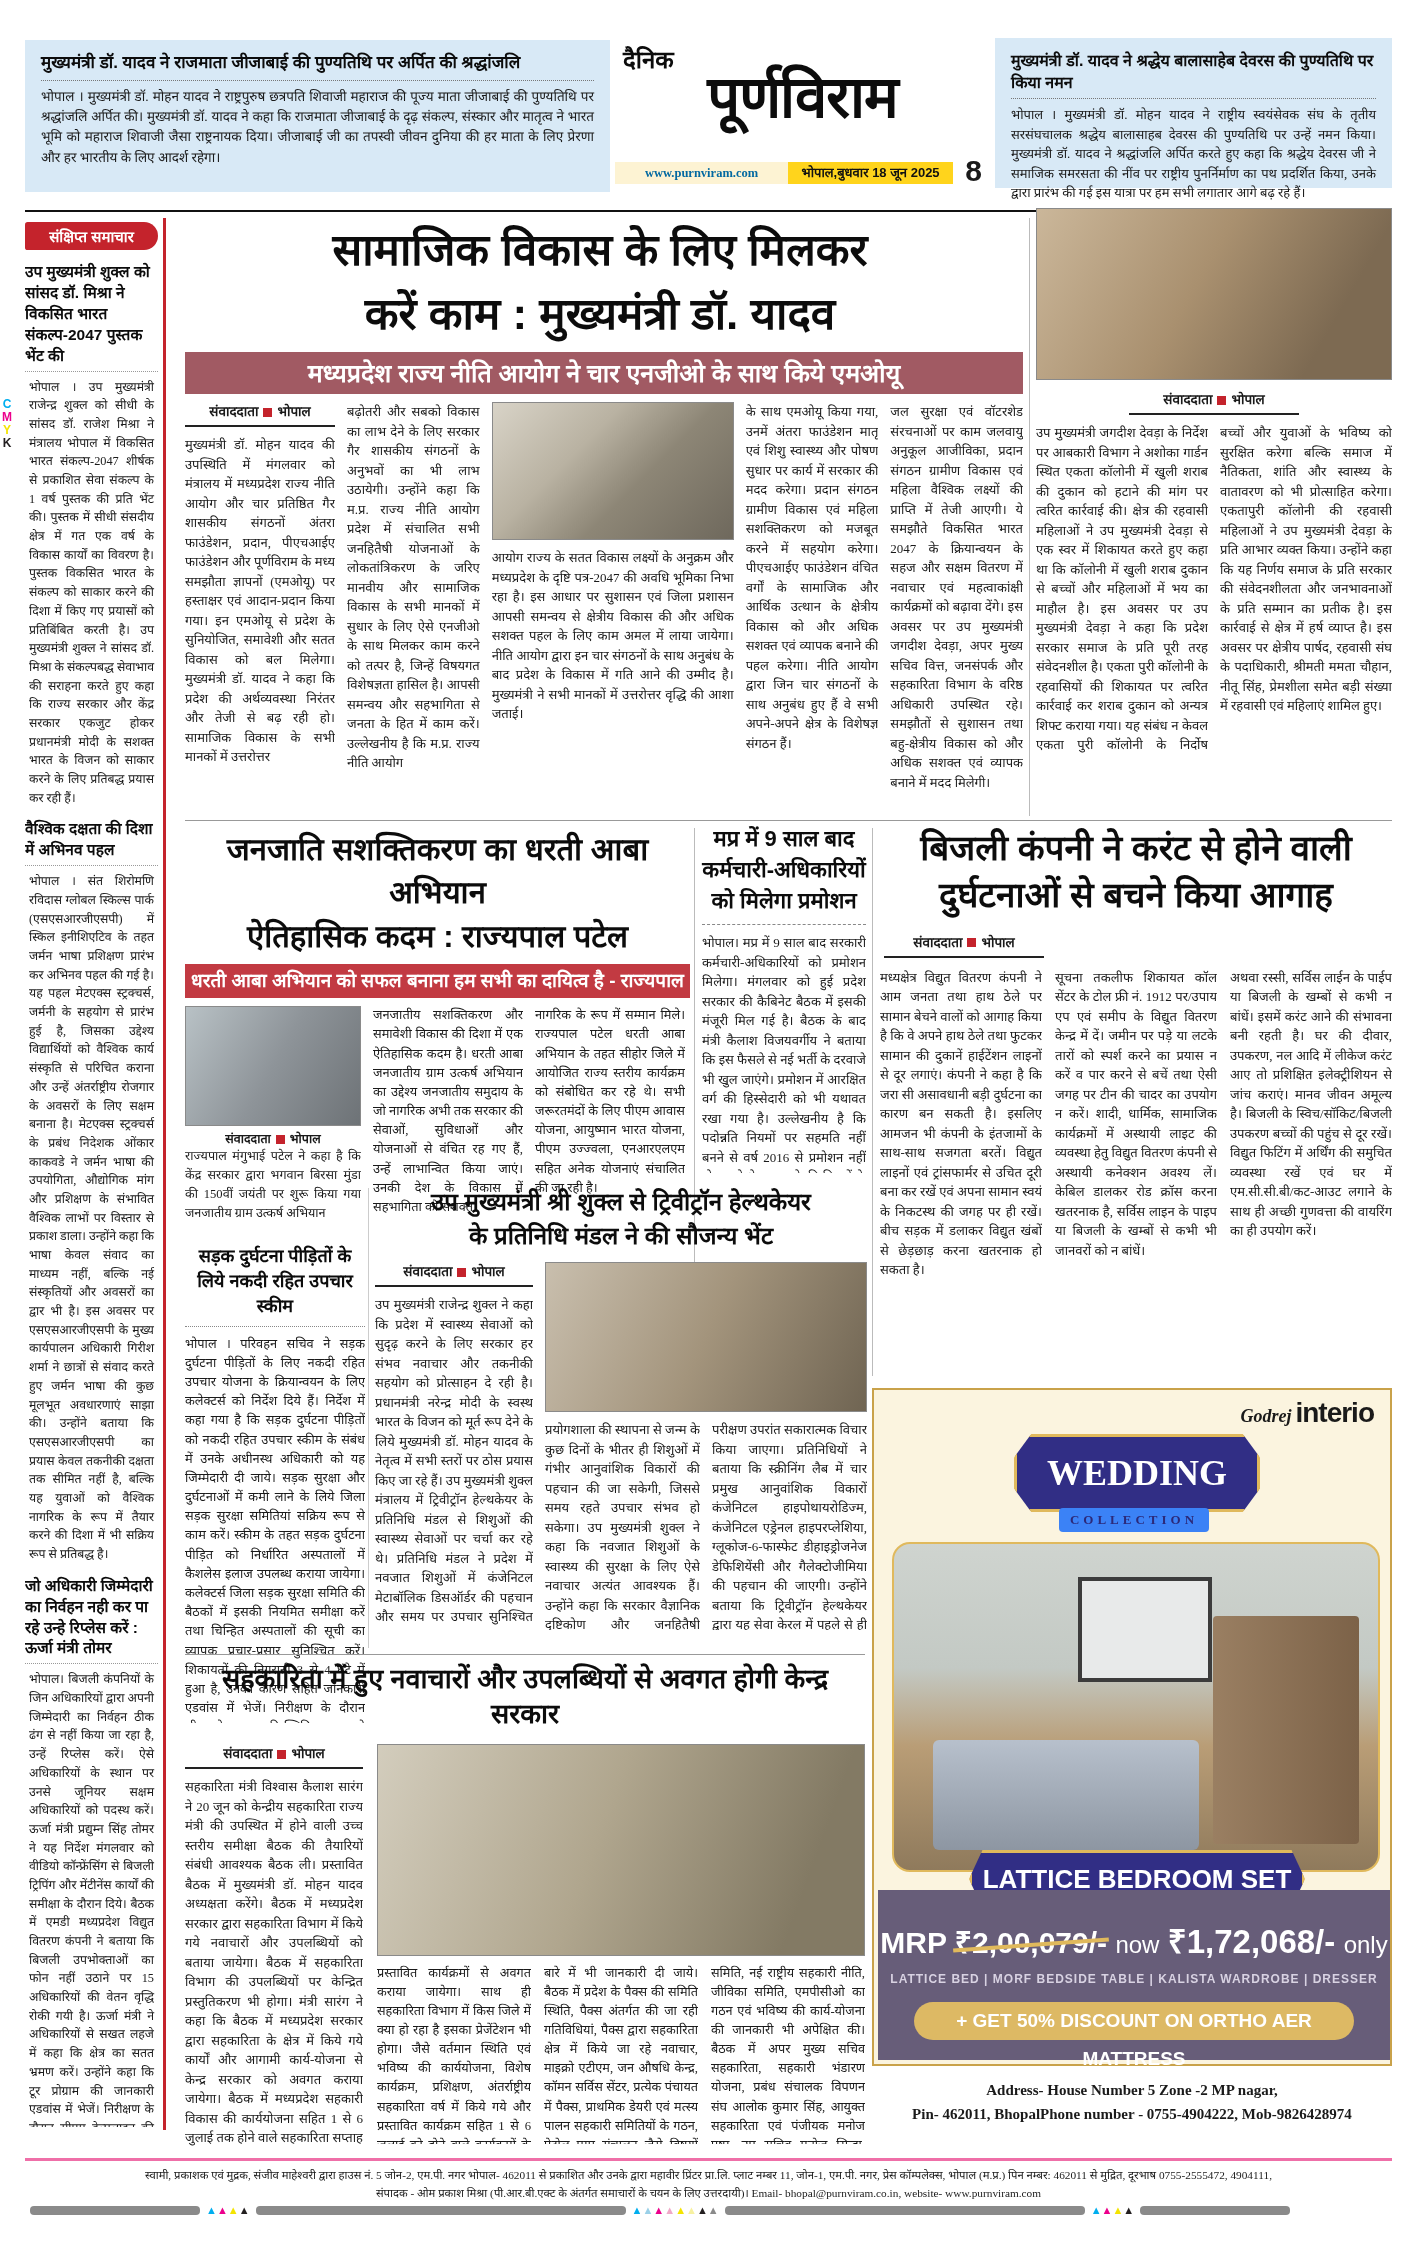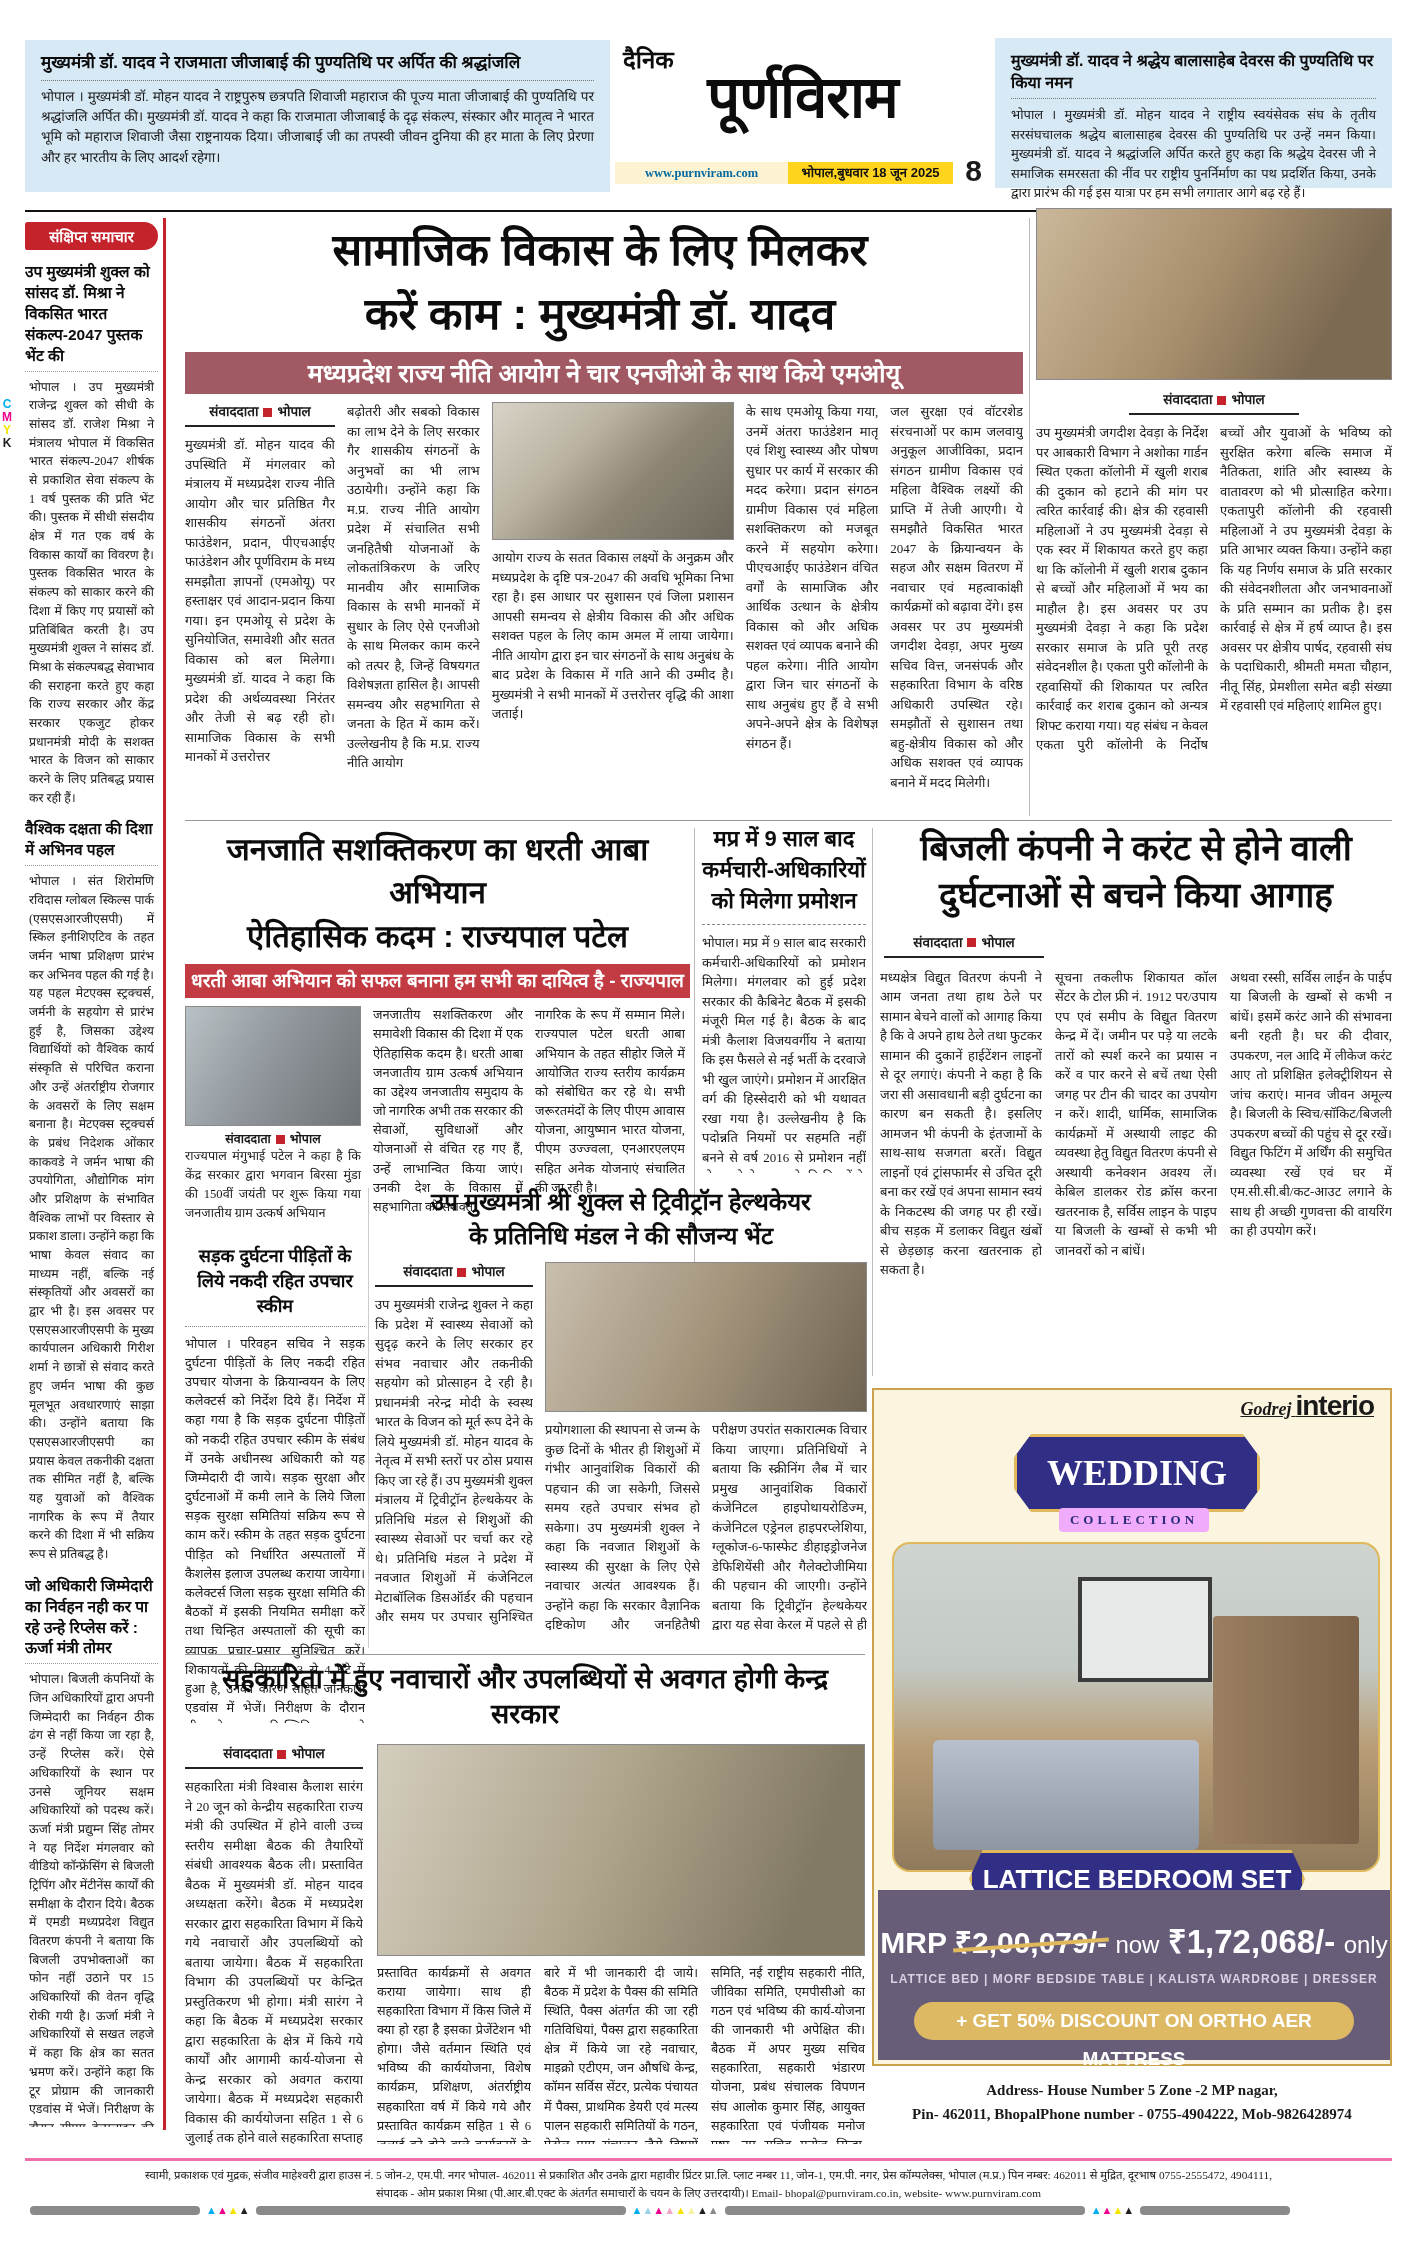--- a/index.html
+++ b/index.html
@@ -35,21 +35,21 @@
   .sq{display:inline-block;width:9px;height:9px;background:#c4232c;margin:0 5px;vertical-align:middle;}
   .col{font-size:13px;line-height:1.5;overflow:hidden;}
   .ph{background:linear-gradient(135deg,#d9d4c8 0%,#b9b2a2 35%,#8d8676 60%,#6e685c 100%);box-shadow:inset 0 0 0 1px #8a8a8a;}
   .band{color:#fff;text-align:center;font-weight:700;font-family:"Liberation Sans",sans-serif;}
   .cap{font-size:12.5px;font-weight:700;text-align:center;margin-top:4px;font-family:"Liberation Sans",sans-serif;}
   
   .ad{background:#fbf4df;border:2px solid #c9a24a;box-sizing:border-box;}
   .ad-brand-script{font-style:italic;font-weight:700;font-size:18px;font-family:"Liberation Serif",serif;}
   .ad-brand{font-weight:700;font-size:28px;letter-spacing:-1px;font-family:"Liberation Sans",sans-serif;}
   .wed{background:#312e85;color:#fff;text-align:center;font-family:"Liberation Serif",serif;font-weight:700;font-size:36px;line-height:72px;border:3px solid #e0b95c;border-radius:14px;clip-path:polygon(7% 0,93% 0,100% 30%,100% 70%,93% 100%,7% 100%,0 70%,0 30%);}
-  .coll{background:#f0abfc;color:#2c2a7a;text-align:center;font-weight:700;font-size:13px;letter-spacing:4px;line-height:24px;border-radius:4px;font-family:"Liberation Serif",serif;}
+  .coll{background:#3b82f6;color:#2c2a7a;text-align:center;font-weight:700;font-size:13px;letter-spacing:4px;line-height:24px;border-radius:4px;font-family:"Liberation Serif",serif;}
   .lat{background:#312e85;color:#fff;text-align:center;font-weight:700;font-size:26px;line-height:52px;border:3px solid #e0b95c;border-radius:10px;clip-path:polygon(4% 0,96% 0,100% 50%,96% 100%,4% 100%,0 50%);font-family:"Liberation Sans",sans-serif;}
   .ad-panel{background:#675d79;}
   .price{color:#fff;font-family:"Liberation Sans",sans-serif;}
   .old{position:relative;}
   .old::after{content:"";position:absolute;left:-2px;right:-2px;top:52%;height:4px;background:#e0b95c;transform:rotate(-4deg);}
   .items-line{color:#d8d2e2;font-weight:700;font-size:12px;letter-spacing:1px;text-align:center;font-family:"Liberation Sans",sans-serif;}
   .pill{background:#ddb964;color:#fff;font-weight:700;font-size:19px;text-align:center;line-height:38px;border-radius:19px;font-family:"Liberation Sans",sans-serif;}
   .addr{font-weight:700;font-size:15px;text-align:center;line-height:1.6;}
   
   .foot{font-size:11.3px;text-align:center;line-height:1.6;}
@@ -235,21 +235,21 @@
         <div style="display:flex;gap:13px;margin-top:8px;">
           <div class="col jus" style="width:154px;height:180px;font-size:12.7px;">प्रस्तावित कार्यक्रमों से अवगत कराया जायेगा। साथ ही सहकारिता विभाग में किस जिले में क्या हो रहा है इसका प्रेजेंटेशन भी होगा। जैसे वर्तमान स्थिति एवं भविष्य की कार्ययोजना, विशेष कार्यक्रम, प्रशिक्षण, अंतर्राष्ट्रीय सहकारिता वर्ष में किये गये और प्रस्तावित कार्यक्रम सहित 1 से 6 जुलाई को होने वाले कार्यक्रमों के बारे में निर्धारित -सहकार से समृद्धि- के विजन के अंतर्गत दी गई गाइड-लाइन्स के अनुसार जानकारी दी जाये।</div>
           <div class="col jus" style="width:154px;height:180px;font-size:12.7px;">बारे में भी जानकारी दी जाये। बैठक में प्रदेश के पैक्स की समिति स्थिति, पैक्स अंतर्गत की जा रही गतिविधियां, पैक्स द्वारा सहकारिता क्षेत्र में किये जा रहे नवाचार, माइक्रो एटीएम, जन औषधि केन्द्र, कॉमन सर्विस सेंटर, प्रत्येक पंचायत में पैक्स, प्राथमिक डेयरी एवं मत्स्य पालन सहकारी समितियों के गठन, पेट्रोल पम्प संचालन जैसे विषयों पर जानकारी दी गई।</div>
           <div class="col jus" style="width:154px;height:180px;font-size:12.7px;">समिति, नई राष्ट्रीय सहकारी नीति, जीविका समिति, एमपीसीओ का गठन एवं भविष्य की कार्य-योजना की जानकारी भी अपेक्षित की। बैठक में अपर मुख्य सचिव सहकारिता, सहकारी भंडारण योजना, प्रबंध संचालक विपणन संघ आलोक कुमार सिंह, आयुक्त सहकारिता एवं पंजीयक मनोज पुष्प, उप सचिव मनोज सिन्हा, प्रबंध संचालक अपेक्स बैंक मनोज गुप्ता सहित अन्य अधिकारी उपस्थित थे।</div>
         </div>
       </div>
     </div>
   </div>
 
   <div class="abs ad" style="left:872px;top:1388px;width:520px;height:678px;">
-    <div style="position:absolute;right:16px;top:0;text-decoration:underline;">
+    <div style="position:absolute;right:16px;top:7px;">
       <span class="ad-brand-script">Godrej</span>
       <span class="ad-brand">interio</span>
     </div>
     <div class="wed" style="position:absolute;left:140px;top:44px;width:240px;height:72px;">WEDDING</div>
     <div class="coll" style="position:absolute;left:185px;top:118px;width:150px;height:24px;">COLLECTION</div>
     <div style="position:absolute;left:18px;top:152px;width:484px;height:326px;border:2px solid #e0b95c;border-radius:18px;overflow:hidden;background:linear-gradient(180deg,#cfd4cf 0%,#c3c9c4 38%,#b0embedded 0%,#b99d76 62%,#9b8precision 0%,#8f7a5c 100%);background:linear-gradient(180deg,#cfd4cf 0%,#c3c9c4 38%,#b99d76 62%,#8f7a5c 100%);">
       <div style="position:absolute;left:38%;top:10%;width:26%;height:30%;background:#e8eaea;border:4px solid #3c3c3c;"></div>
       <div style="position:absolute;left:8%;bottom:6%;width:55%;height:34%;background:linear-gradient(180deg,#b7c0cc,#8d96a2);border-radius:6px;"></div>
       <div style="position:absolute;right:4%;top:22%;width:30%;height:70%;background:linear-gradient(90deg,#9a7f62,#7c6248);border-radius:4px;"></div>
     </div>

